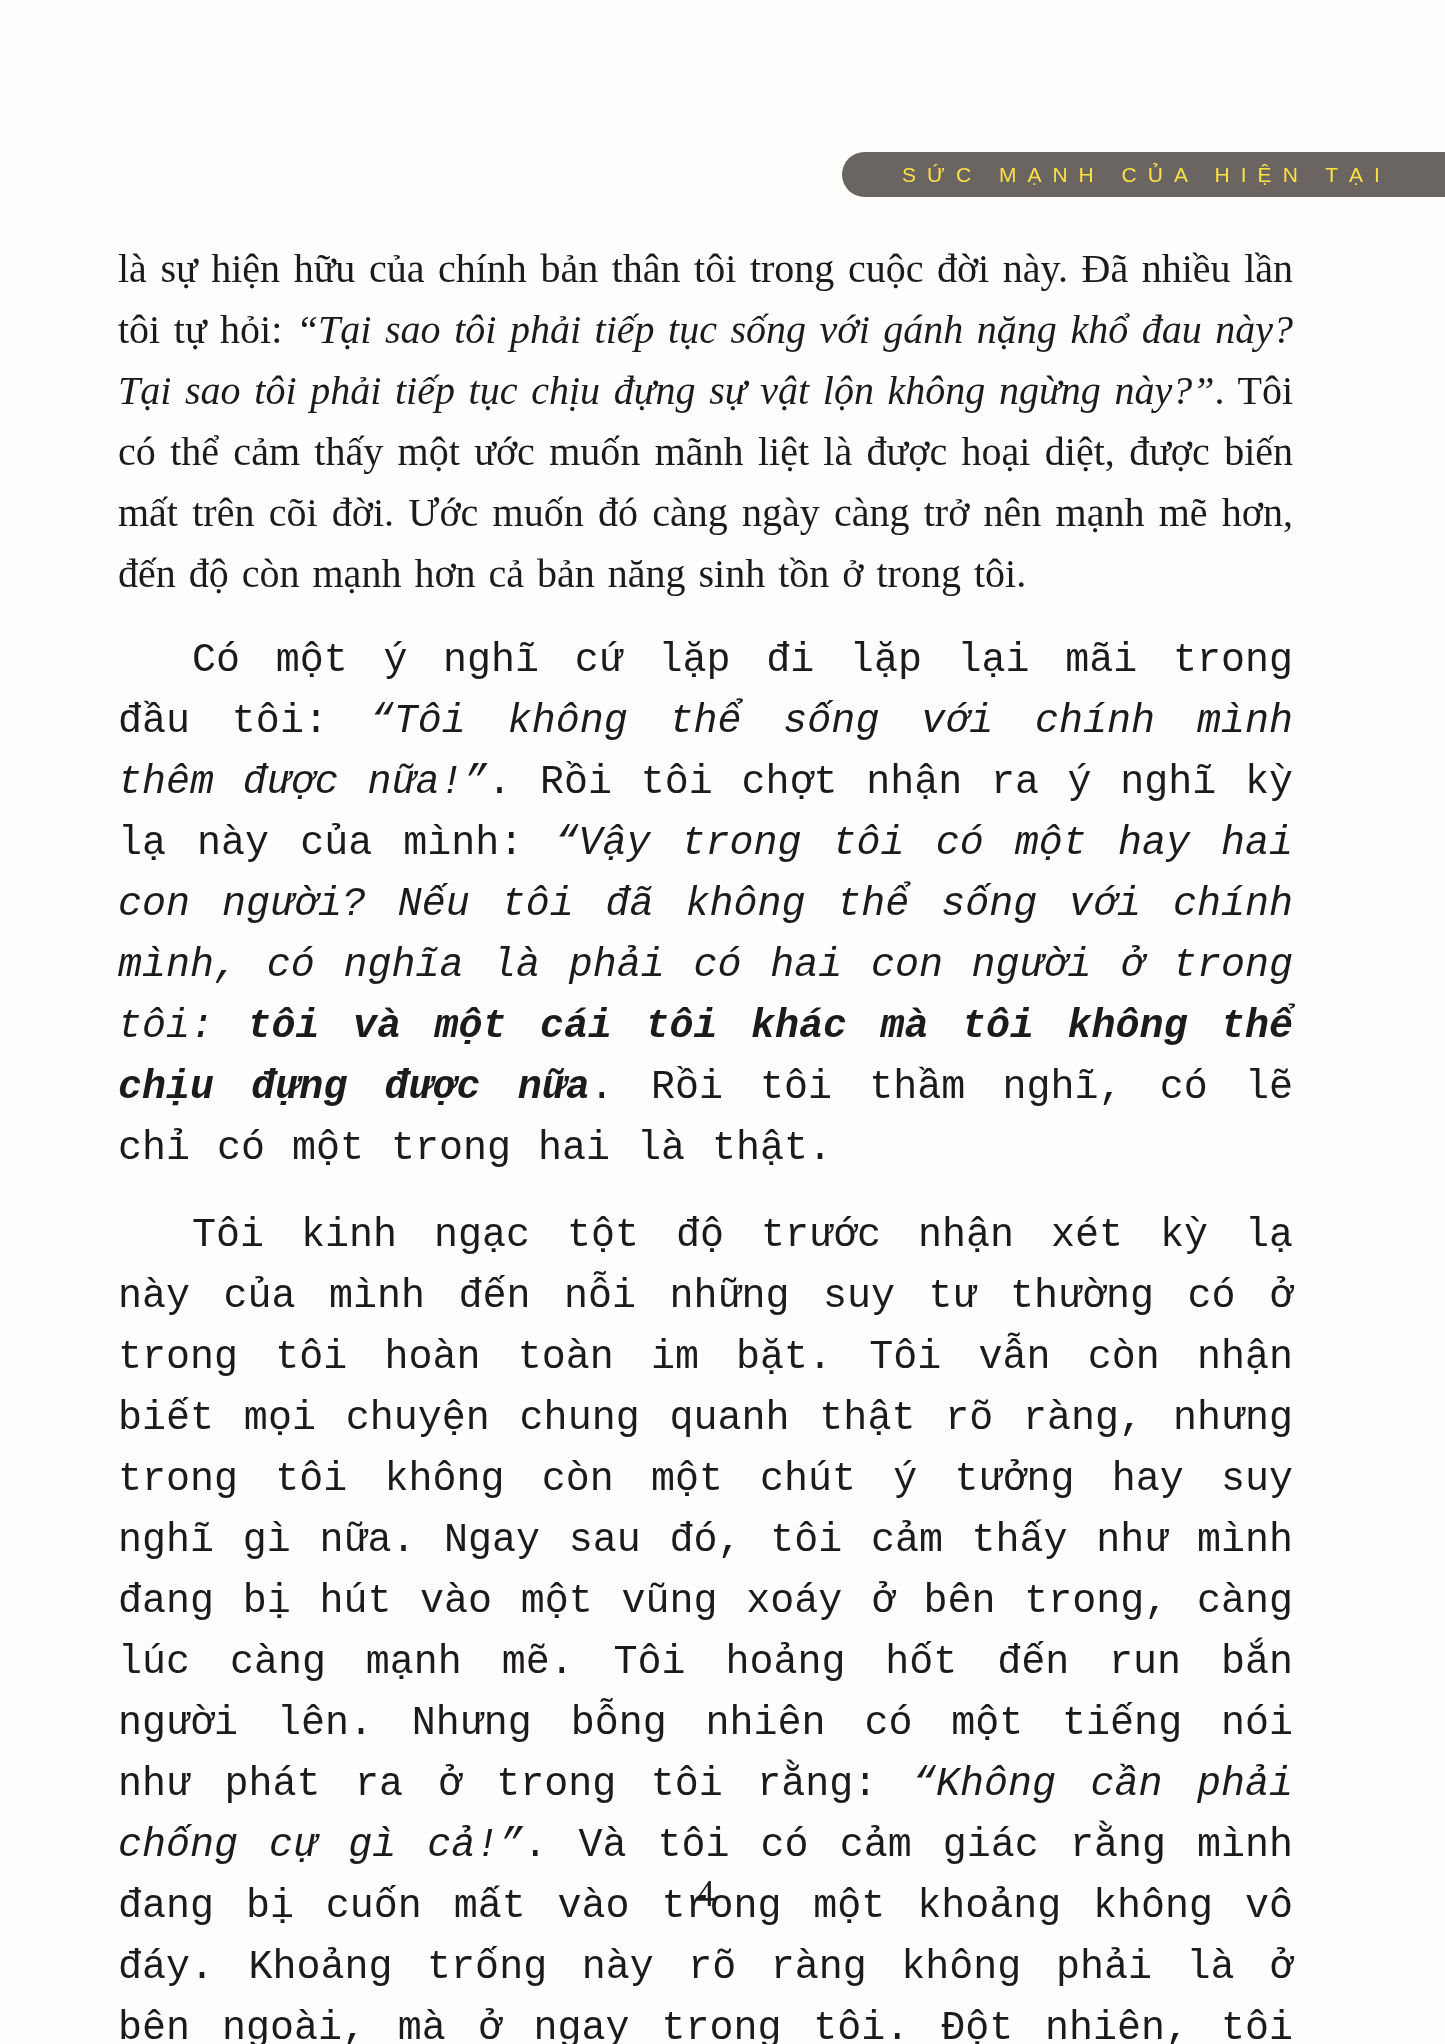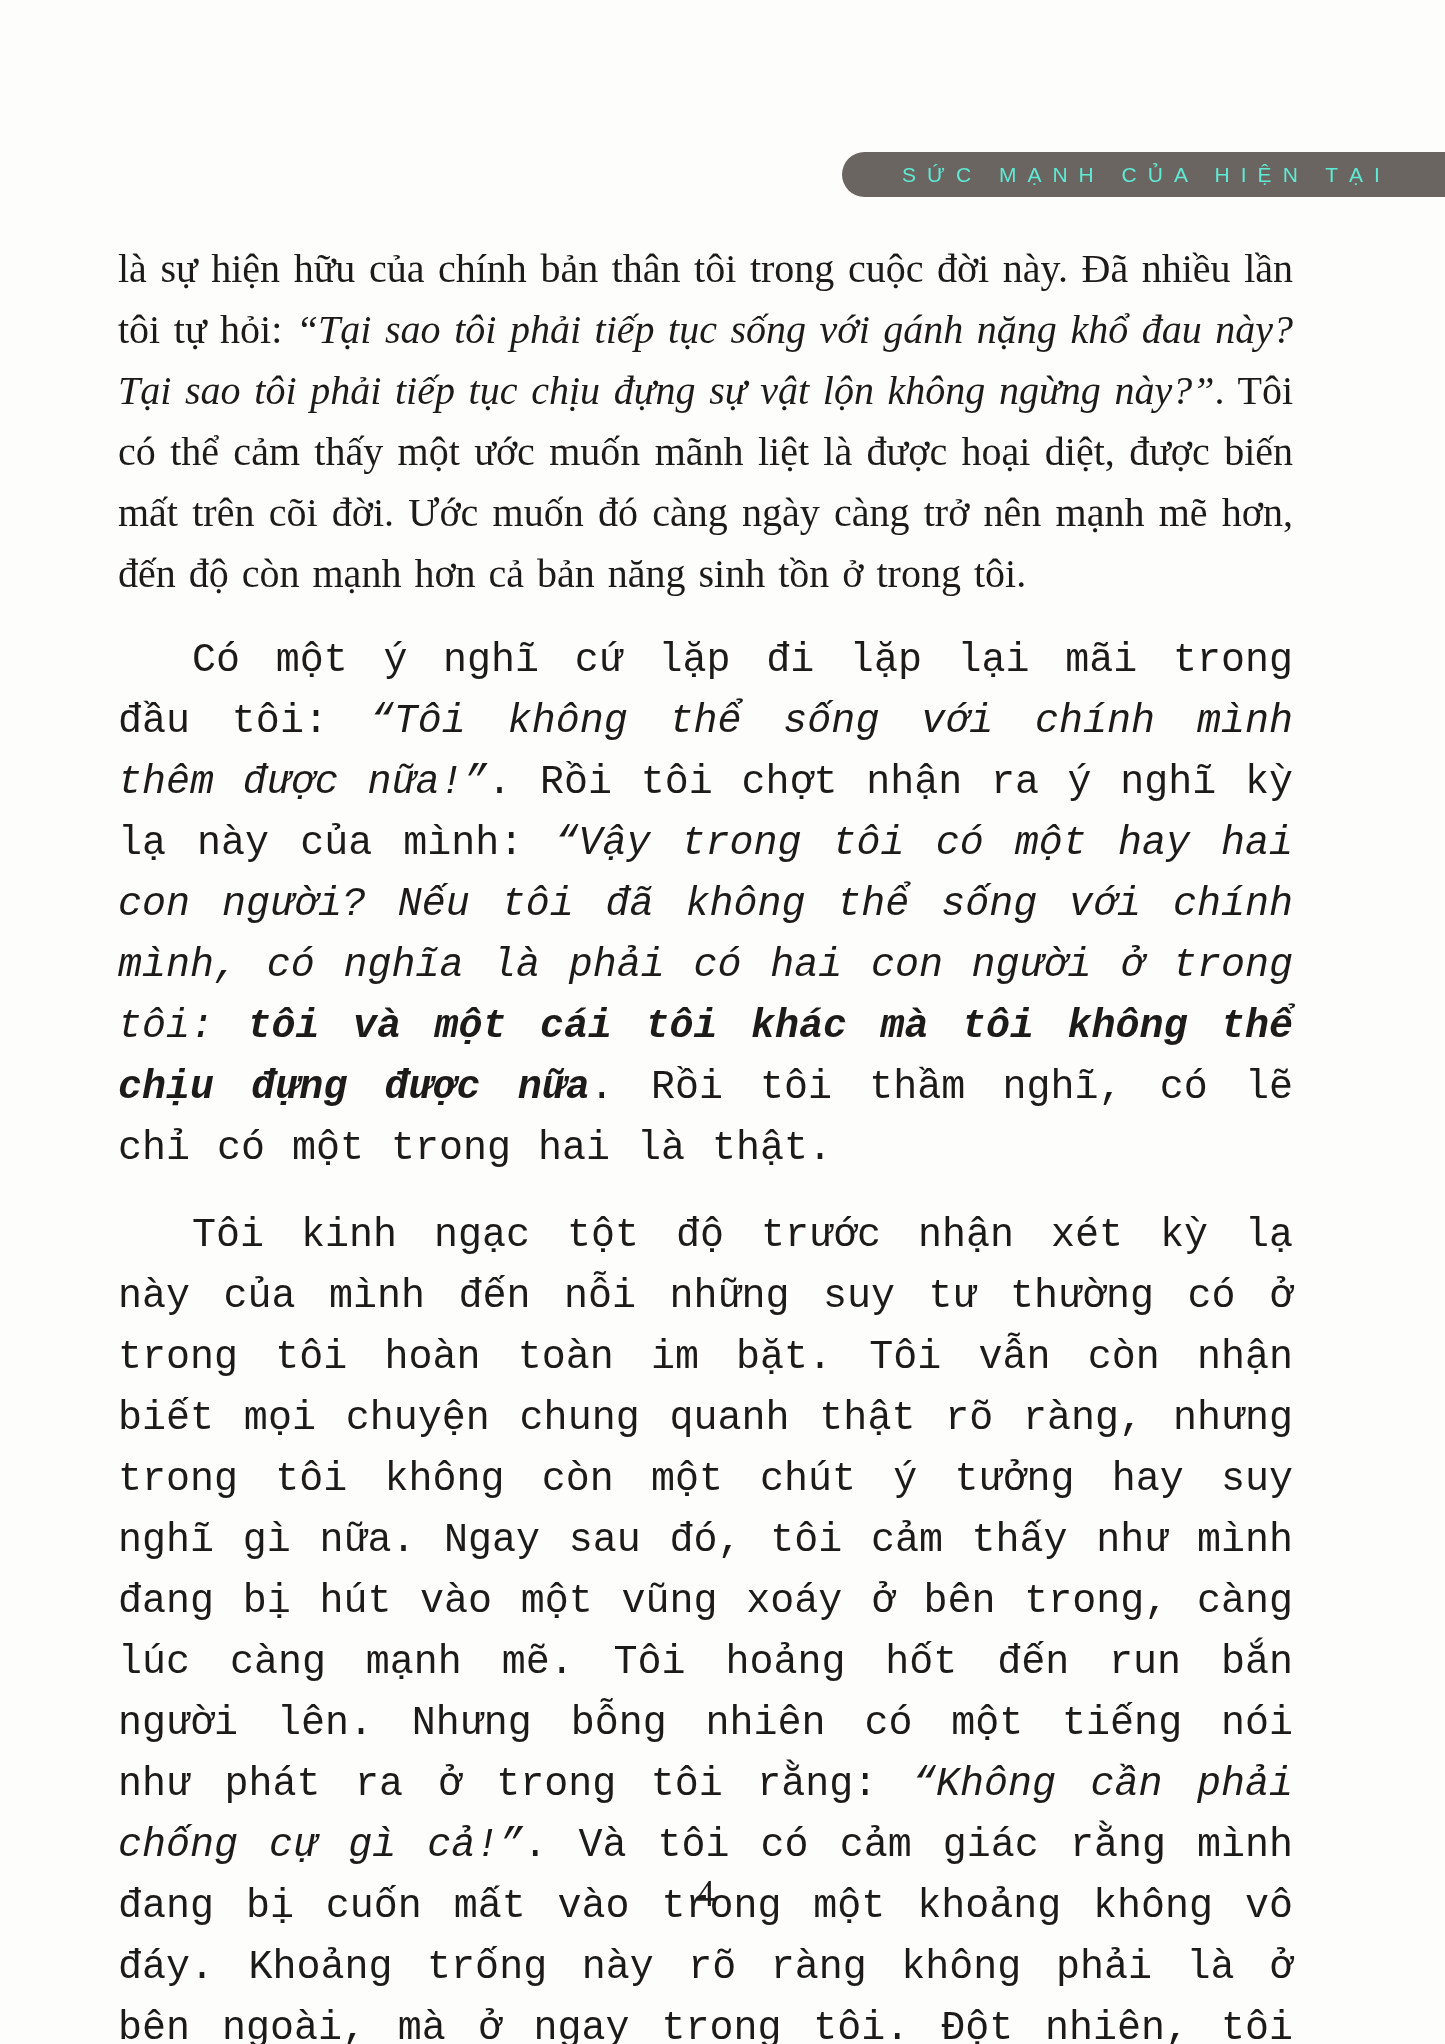--- a/index.html
+++ b/index.html
@@ -65,21 +65,21 @@
     width: 1175px;
     text-align: center;
     font-size: 37px;
   }
 </style>
 </head>
 <body style="background: rgb(253, 253, 251);">
 
 <header>
   <div class="banner" style="background: rgb(107, 101, 97);">
-    <span class="banner-text" style="color: #5eead4;">SỨC MẠNH CỦA HIỆN TẠI</span>
+    <span class="banner-text" style="color: #fde047;">SỨC MẠNH CỦA HIỆN TẠI</span>
   </div>
 </header>
 
 <main class="body-text" style="color: rgb(29, 27, 25);">
 
 <p class="para"><span class="seg-normal">là sự hiện hữu của chính bản thân tôi trong cuộc đời này. Đã nhiều lần tôi tự hỏi: </span><span class="seg-italic">“Tại sao tôi phải tiếp tục sống với gánh nặng khổ đau này? Tại sao tôi phải tiếp tục chịu đựng sự vật lộn không ngừng này?”</span><span class="seg-normal">. Tôi có thể cảm thấy một ước muốn mãnh liệt là được hoại diệt, được biến mất trên cõi đời. Ước muốn đó càng ngày càng trở nên mạnh mẽ hơn, đến độ còn mạnh hơn cả bản năng sinh tồn ở trong tôi.</span></p>
     <p class="para indent"><span class="seg-normal">Có một ý nghĩ cứ lặp đi lặp lại mãi trong đầu tôi: </span><span class="seg-italic">“Tôi không thể sống với chính mình thêm được nữa!”</span><span class="seg-normal">. Rồi tôi chợt nhận ra ý nghĩ kỳ lạ này của mình: </span><span class="seg-italic">“Vậy trong tôi có một hay hai con người? Nếu tôi đã không thể sống với chính mình, có nghĩa là phải có hai con người ở trong tôi: </span><span class="seg-bold-italic">tôi và một cái tôi khác mà tôi không thể chịu đựng được nữa</span><span class="seg-normal">. Rồi tôi thầm nghĩ, có lẽ chỉ có một trong hai là thật.</span></p>
     <p class="para indent"><span class="seg-normal">Tôi kinh ngạc tột độ trước nhận xét kỳ lạ này của mình đến nỗi những suy tư thường có ở trong tôi hoàn toàn im bặt. Tôi vẫn còn nhận biết mọi chuyện chung quanh thật rõ ràng, nhưng trong tôi không còn một chút ý tưởng hay suy nghĩ gì nữa. Ngay sau đó, tôi cảm thấy như mình đang bị hút vào một vũng xoáy ở bên trong, càng lúc càng mạnh mẽ. Tôi hoảng hốt đến run bắn người lên. Nhưng bỗng nhiên có một tiếng nói như phát ra ở trong tôi rằng: </span><span class="seg-italic">“Không cần phải chống cự gì cả!”</span><span class="seg-normal">. Và tôi có cảm giác rằng mình đang bị cuốn mất vào trong một khoảng không vô đáy. Khoảng trống này rõ ràng không phải là ở bên ngoài, mà ở ngay trong tôi. Đột nhiên, tôi không còn cảm thấy sợ hãi gì nữa và tôi buông</span></p>
   </main>
 

